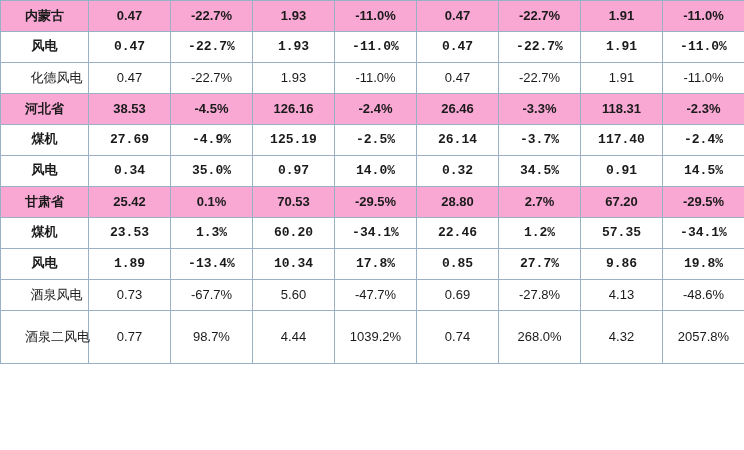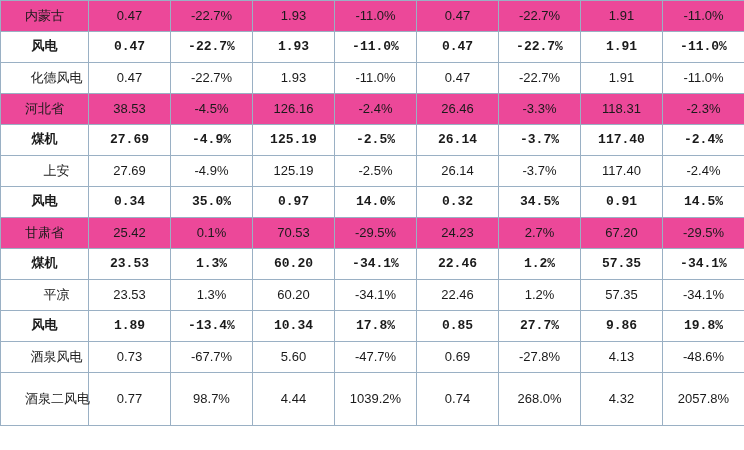--- a/index.html
+++ b/index.html
@@ -31,22 +31,22 @@
   }
   td.label {
     text-align: left;
     padding-left: 6px;
     white-space: normal;
   }
   td.label.indent1 {
     padding-left: 24px;
   }
   tr.group td {
-    background: #ec4899;
-    font-weight: normal;
+    background: #f9a8d4;
+    font-weight: bold;
   }
   tr.bold td {
     font-weight: bold;
     font-family: Liberation Mono, monospace;
   }
   tr.tall td {
     height: 52px;
   }
   .col-label { width: 88px; }
   .col-num { width: 82px; }
@@ -115,66 +115,44 @@
         <td class="label">煤机</td>
         <td>27.69</td>
         <td>-4.9%</td>
         <td>125.19</td>
         <td>-2.5%</td>
         <td>26.14</td>
         <td>-3.7%</td>
         <td>117.40</td>
         <td>-2.4%</td>
       </tr>
-      <tr class="normal">
-        <td class="label indent1">上安</td>
-        <td>27.69</td>
-        <td>-4.9%</td>
-        <td>125.19</td>
-        <td>-2.5%</td>
-        <td>26.14</td>
-        <td>-3.7%</td>
-        <td>117.40</td>
-        <td>-2.4%</td>
-      </tr>
       <tr class="bold">
         <td class="label">风电</td>
         <td>0.34</td>
         <td>35.0%</td>
         <td>0.97</td>
         <td>14.0%</td>
         <td>0.32</td>
         <td>34.5%</td>
         <td>0.91</td>
         <td>14.5%</td>
       </tr>
       <tr class="group">
         <td class="label">甘肃省</td>
         <td>25.42</td>
         <td>0.1%</td>
         <td>70.53</td>
         <td>-29.5%</td>
-        <td>24.23</td>
+        <td>28.80</td>
         <td>2.7%</td>
         <td>67.20</td>
         <td>-29.5%</td>
       </tr>
       <tr class="bold">
         <td class="label">煤机</td>
-        <td>23.53</td>
-        <td>1.3%</td>
-        <td>60.20</td>
-        <td>-34.1%</td>
-        <td>22.46</td>
-        <td>1.2%</td>
-        <td>57.35</td>
-        <td>-34.1%</td>
-      </tr>
-      <tr class="normal">
-        <td class="label indent1">平凉</td>
         <td>23.53</td>
         <td>1.3%</td>
         <td>60.20</td>
         <td>-34.1%</td>
         <td>22.46</td>
         <td>1.2%</td>
         <td>57.35</td>
         <td>-34.1%</td>
       </tr>
       <tr class="bold">

